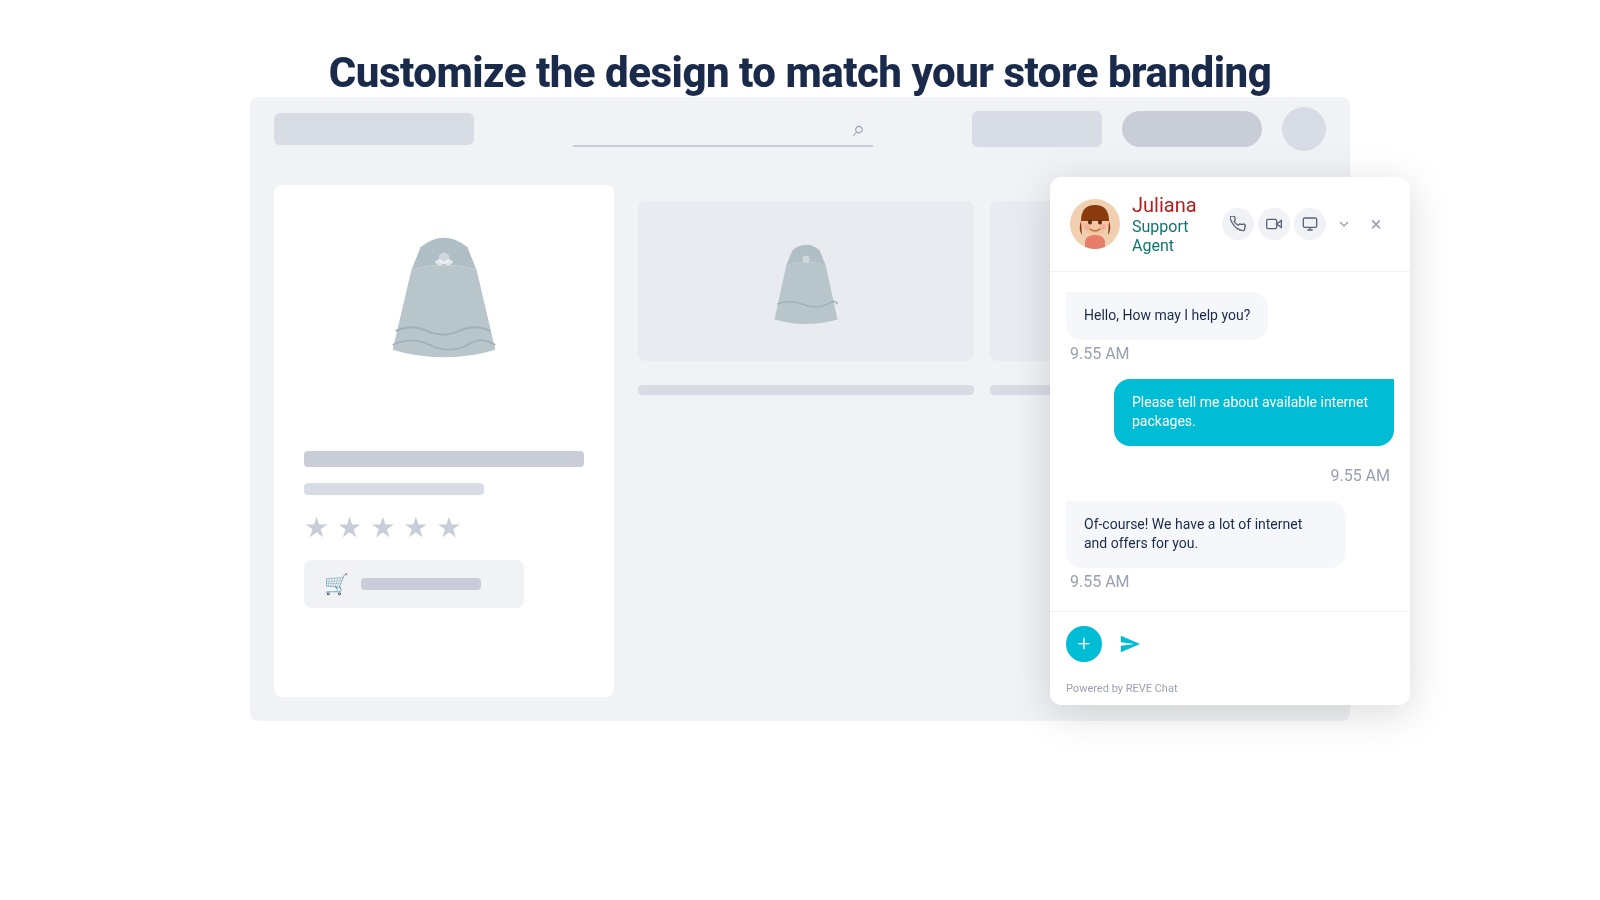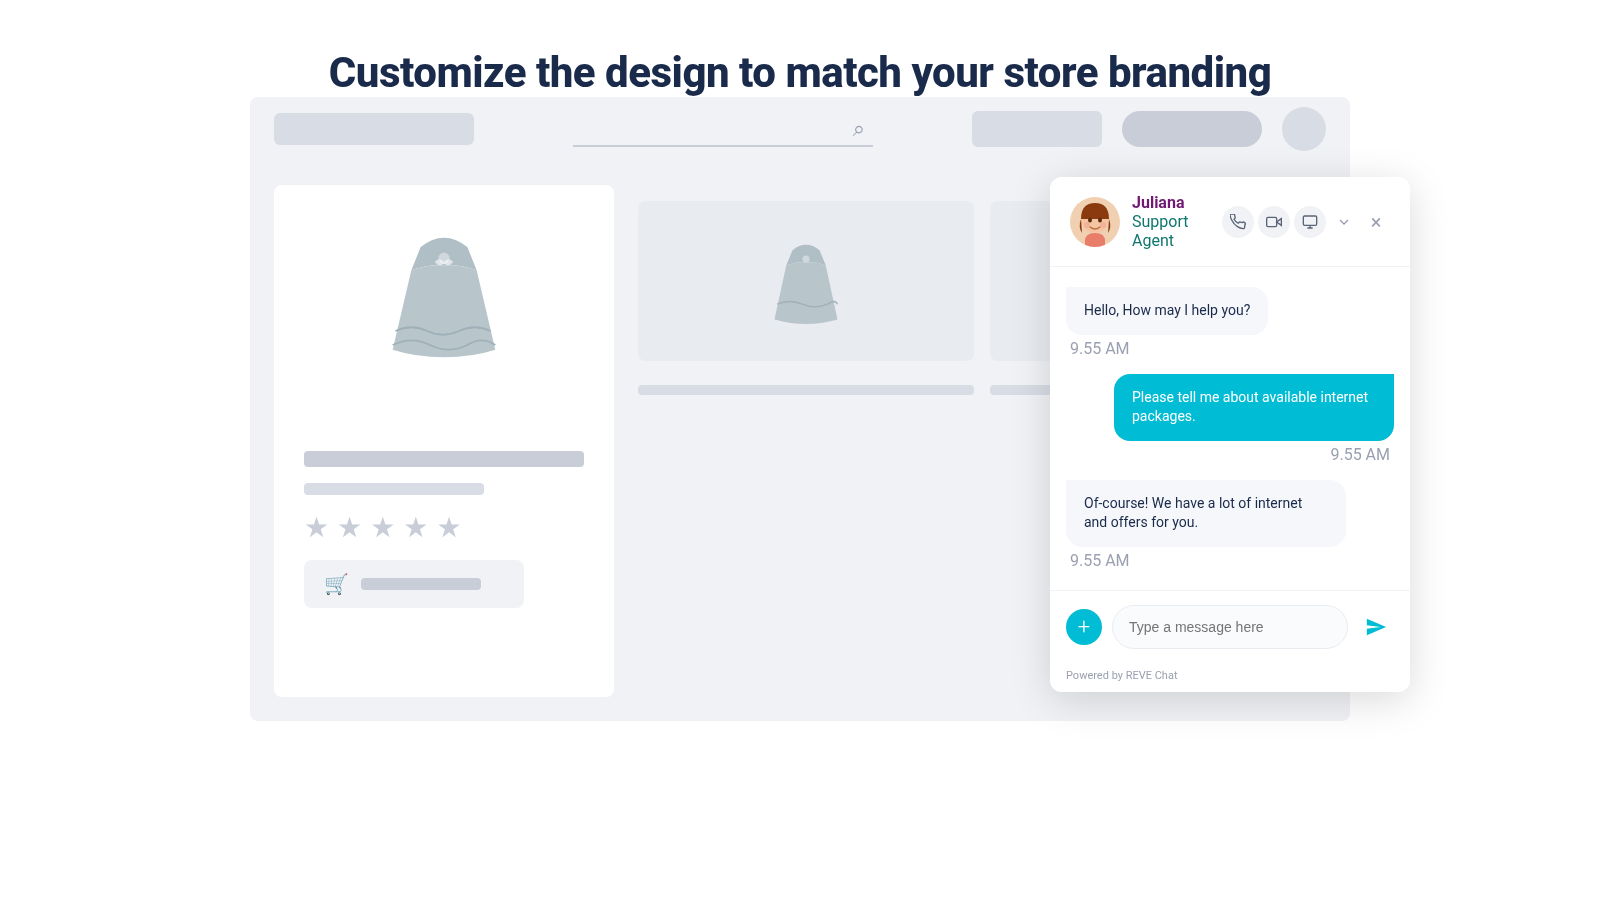--- a/index.html
+++ b/index.html
@@ -218,23 +218,23 @@
       background: #f0d0b0;
       display: flex;
       align-items: center;
       justify-content: center;
       font-size: 28px;
     }
     .agent-info {
       flex: 1;
     }
     .agent-name {
-      font-size: 16px;
-      font-weight: 700;
-      color: #701a75;
+      font-size: 20px;
+      font-weight: 400;
+      color: #b91c1c;
     }
     .agent-role {
       font-size: 16px;
       color: #0f766e;
     }
     .header-controls {
       display: flex;
       align-items: center;
       gap: 4px;
     }
@@ -290,21 +290,21 @@
     .msg-time {
       font-size: 16px;
       color: #9aa0b0;
       padding: 0 4px;
     }
 
     .msg-user {
       display: flex;
       flex-direction: column;
       align-items: flex-end;
-      gap: 4px;
+      gap: 20px;
     }
     .msg-bubble-user {
       background: #00bcd4;
       color: white;
       padding: 14px 18px;
       border-radius: 16px 0 16px 16px;
       font-size: 14px;
       max-width: 280px;
       line-height: 1.4;
     }
@@ -522,21 +522,20 @@
       </div>
 
       <div class="msg-agent">
         <div class="msg-bubble-agent">Of-course! We have a lot of internet and offers for you.</div>
         <div class="msg-time">9.55 AM</div>
       </div>
     </div>
 
     <div class="chat-input-row">
       <div class="add-btn">+</div>
-      <input class="chat-input" type="text" placeholder="Type a message here" style="">
       <div class="send-btn">
         <svg width="22" height="22" viewBox="0 0 24 24" fill="#00bcd4">
           <path d="M2 21l21-9L2 3v7l15 2-15 2v7z"></path>
         </svg>
       </div>
     </div>
 
     <div class="powered-by">Powered by REVE Chat</div>
 
   </div>

